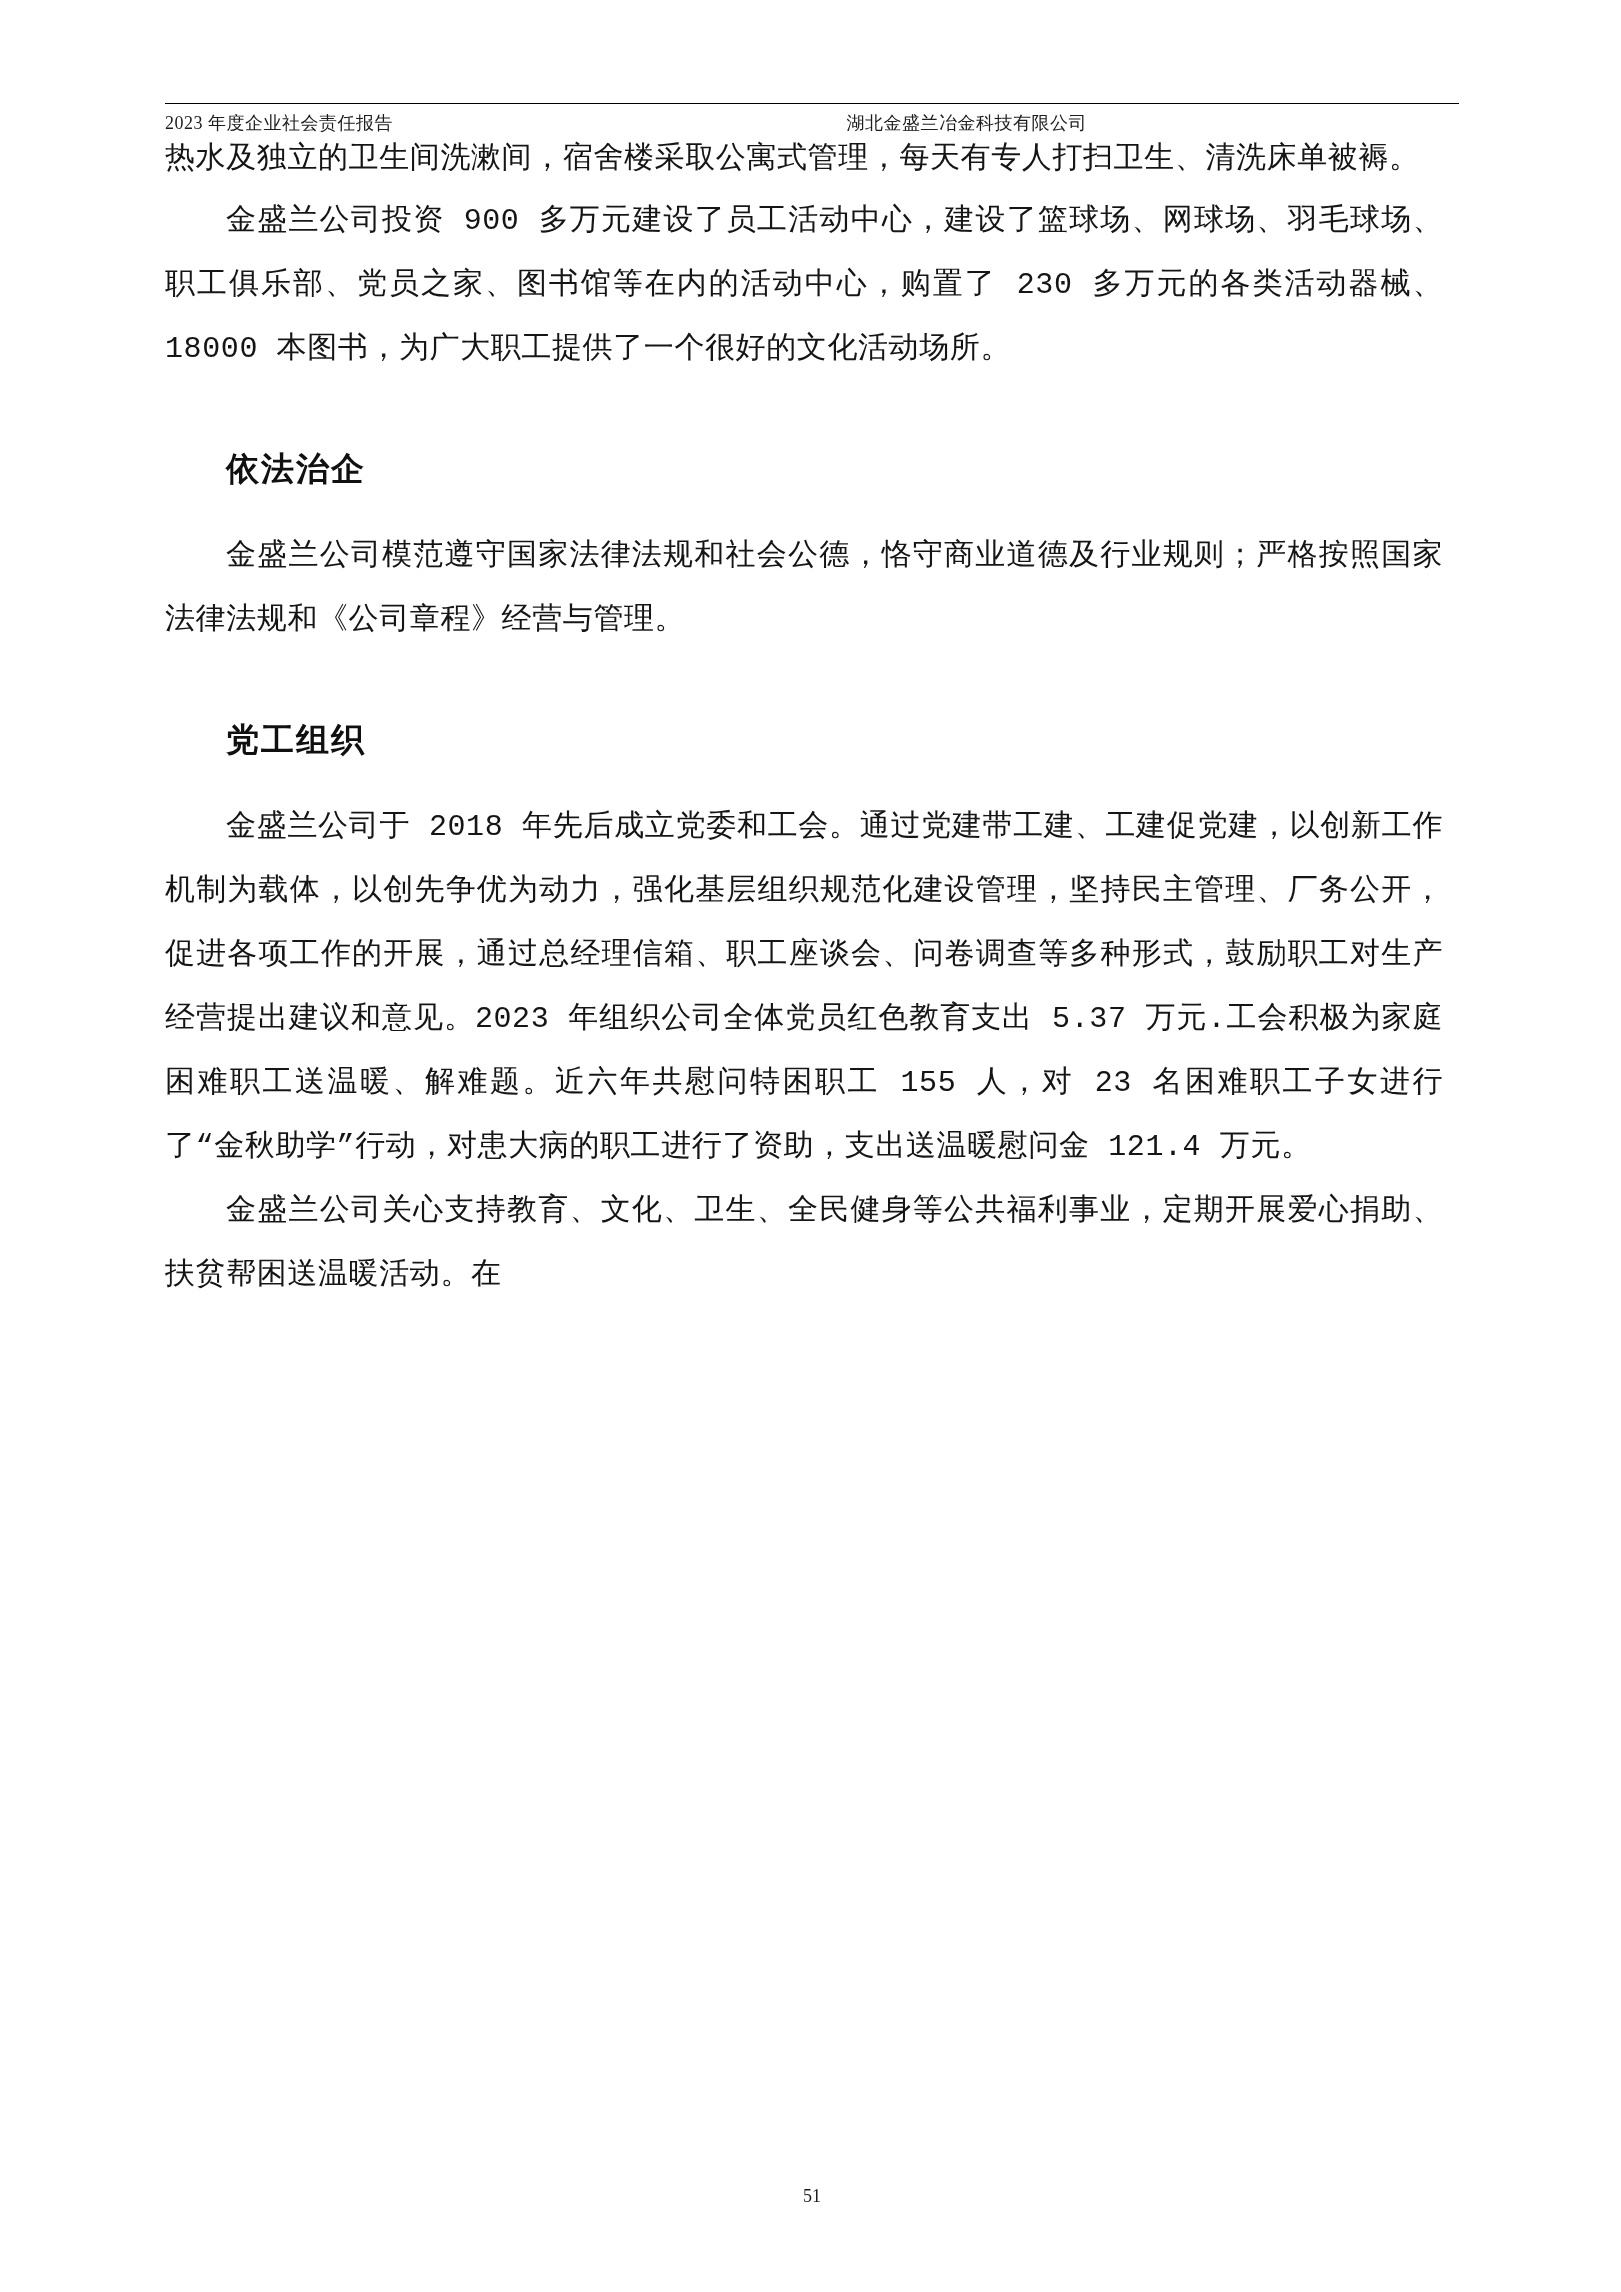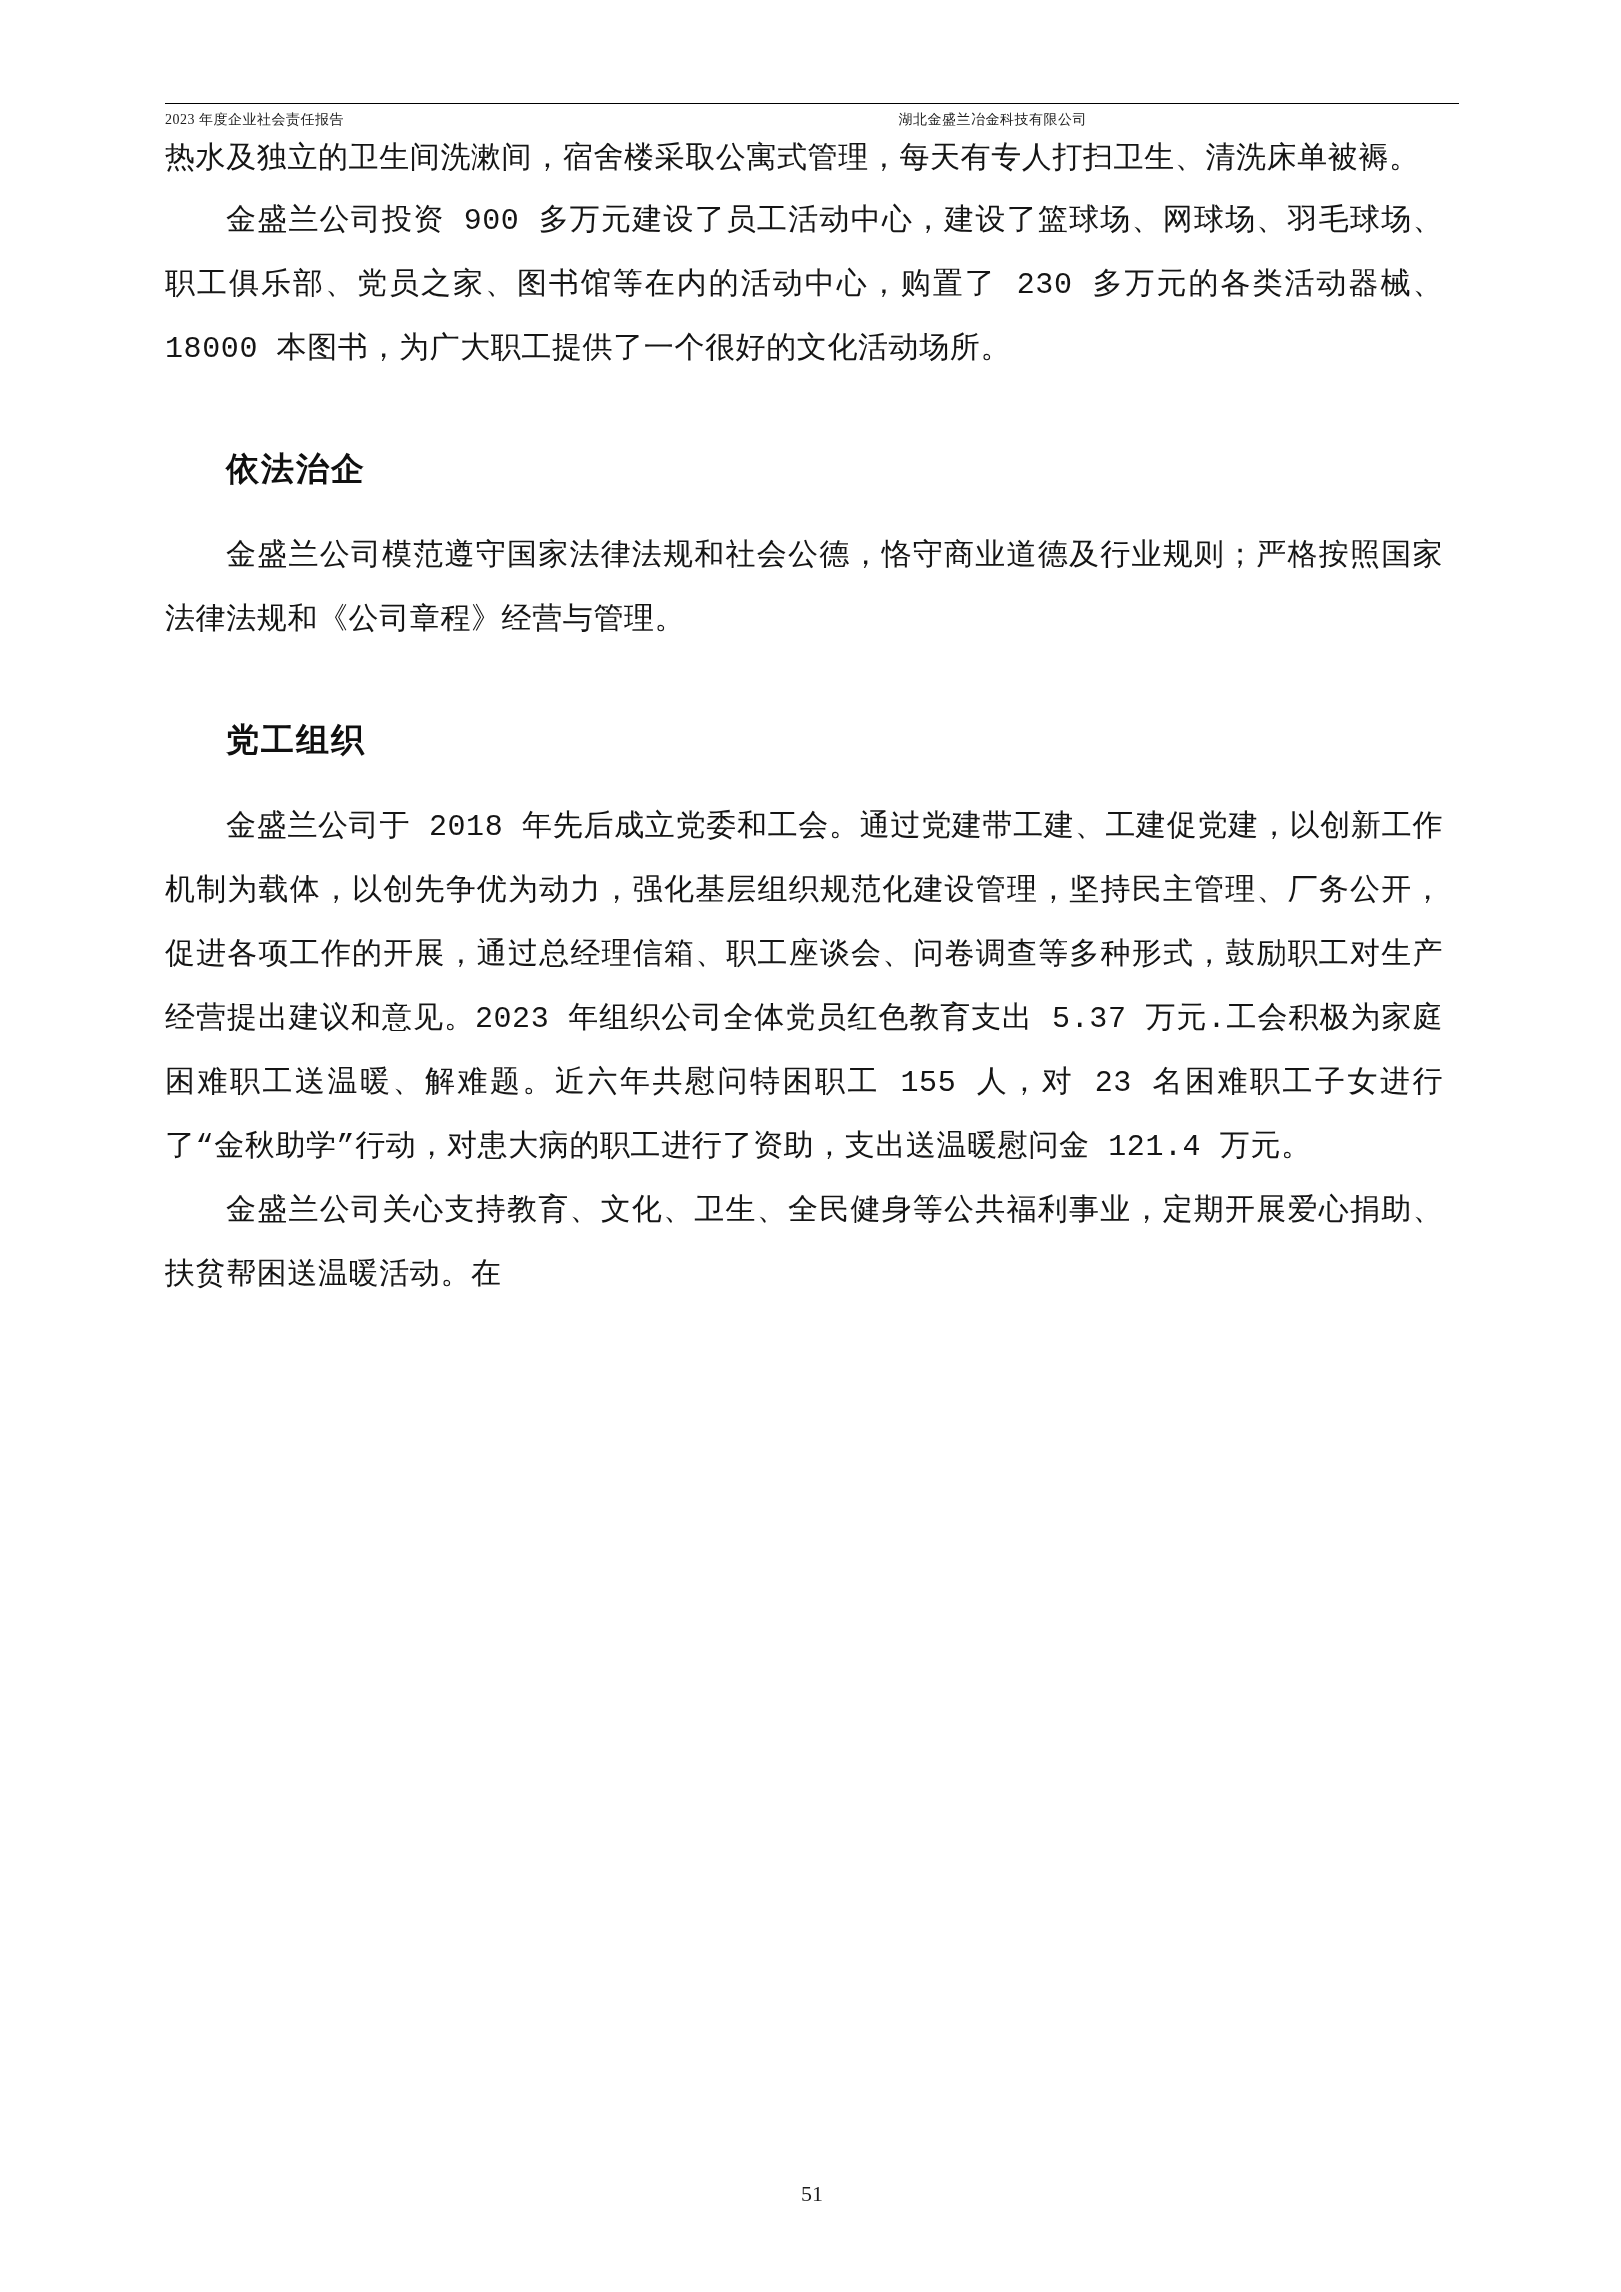--- a/index.html
+++ b/index.html
@@ -30,21 +30,21 @@
   }
   
   .header {
     position: absolute;
     top: 67px;
     left: 0;
     width: 1294px;
     display: flex;
     justify-content: space-between;
     align-items: baseline;
-    font-size: 14px;
+    font-size: 18px;
     letter-spacing: 0.5px;
     color: #1c1c1c;
   }
   .header-left {
     white-space: nowrap;
   }
   .header-right {
     white-space: nowrap;
     padding-right: 372px;
     margin-top: 44px;
@@ -89,21 +89,21 @@
   }
   .gap-sm { height: 15.7px; }
   .gap-md { height: 29px; }
   
   .page-number {
     position: absolute;
     bottom: 86px;
     left: 0;
     width: 1294px;
     text-align: center;
-    font-size: 22px;
+    font-size: 18px;
     color: #1c1c1c;
   }
 </style>
 </head>
 <body>
 
 <div class="page">
   <div class="content">
 
     <div class="header">

